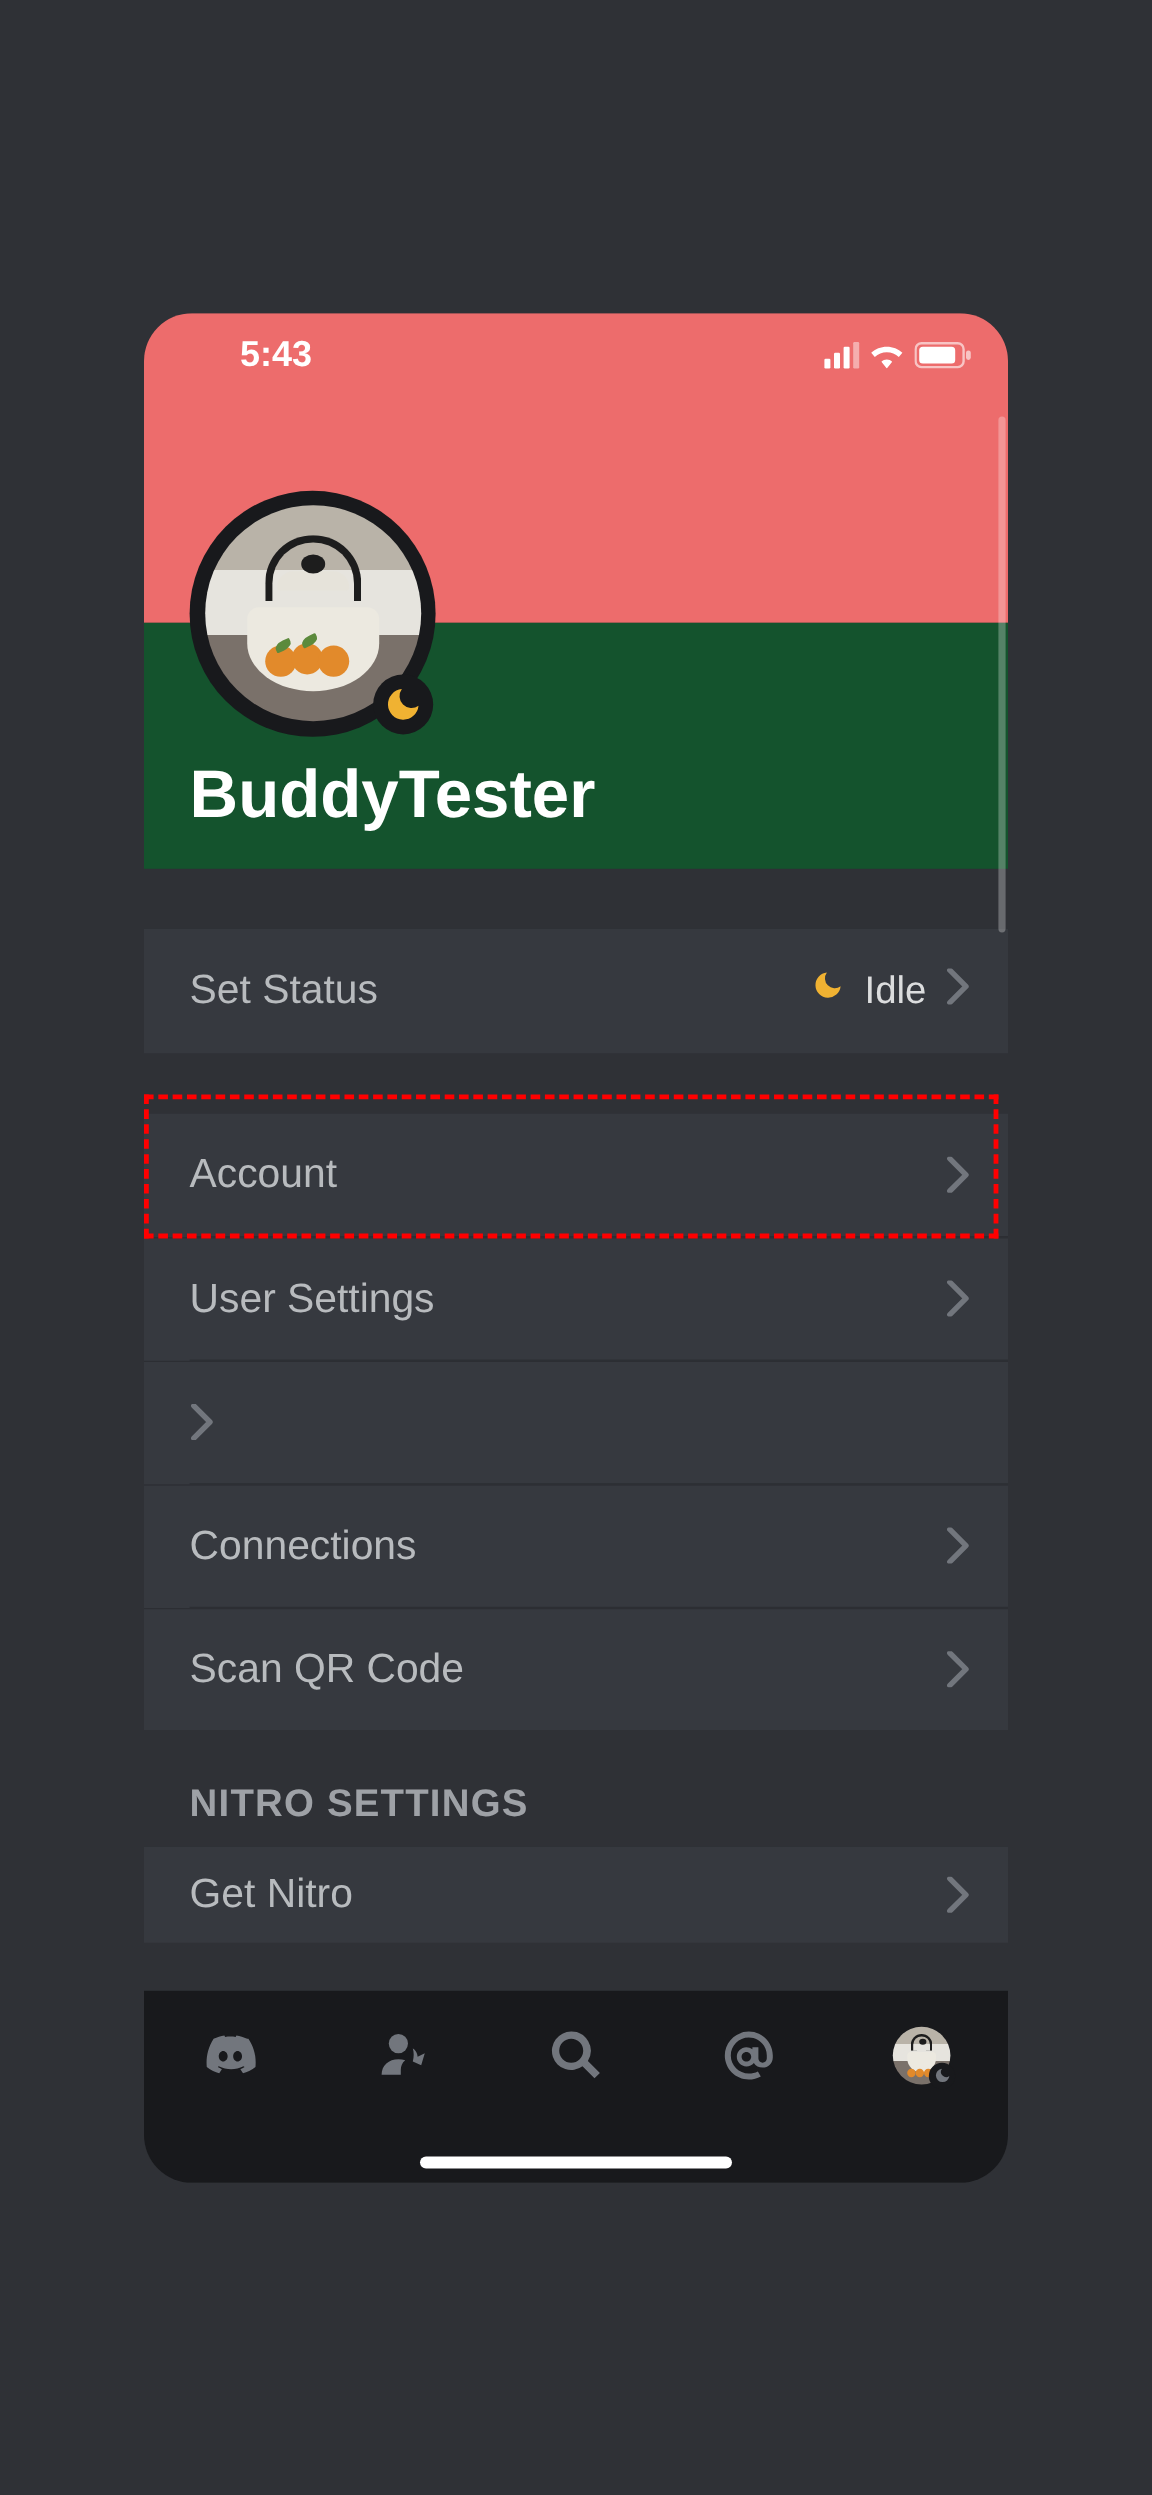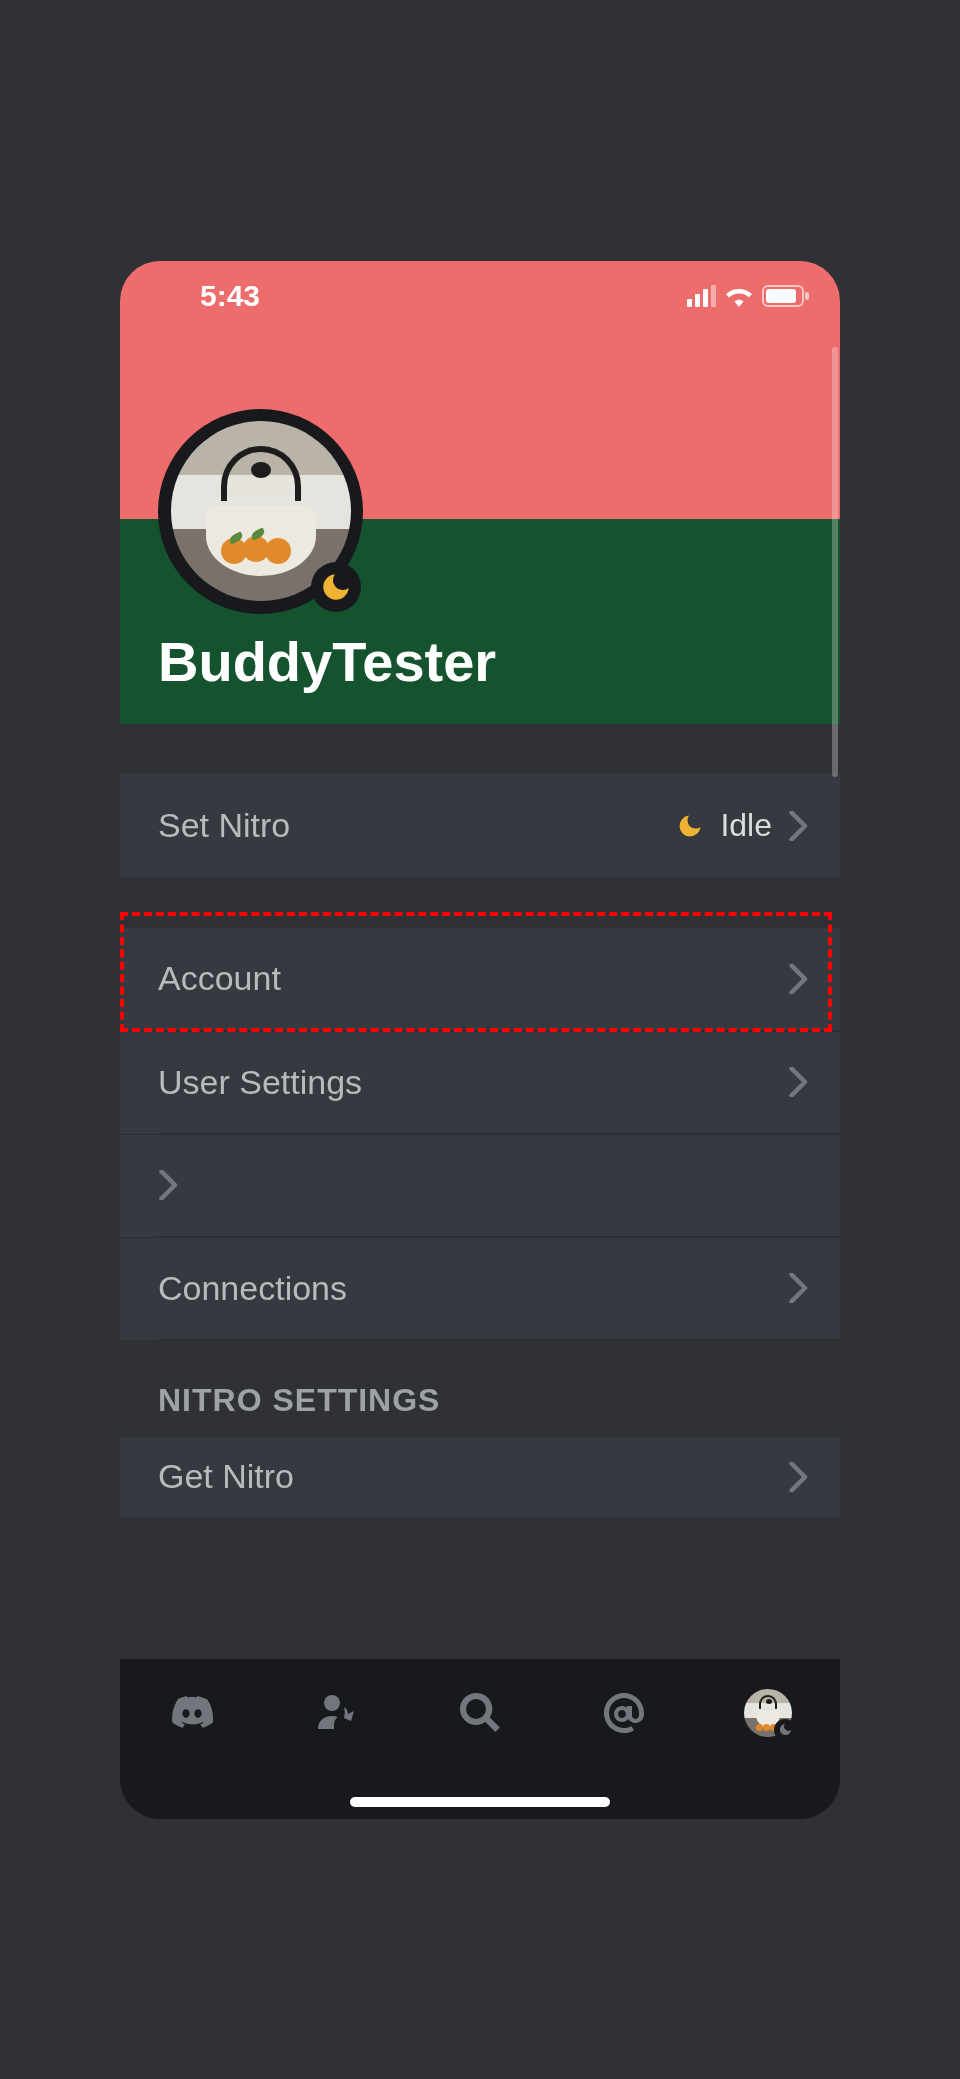--- a/index.html
+++ b/index.html
@@ -132,21 +132,21 @@
   .list { background:#36393f; }
   .row {
     display:flex; align-items:center; justify-content:space-between;
     padding: 0 30px 0 38px;
     height: 102px;
     border-top: 1px solid #2c2e33;
   }
   .row:first-child{ border-top:none; }
   .row.status-row { height: 104px; }
   .row .label { font-size:34px; color:#b8bbbe; }
-  .row .right { display:flex; align-items:center; gap:16px; }
+  .row .right { display:flex; align-items:flex-start; gap:16px; }
   .row .value { font-size:32px; color:#dcddde; font-weight:500; }
   .row .value-moon{ width:28px; height:28px; }
   .row .value-moon path{ fill:#f0b232; }
   .chevron { width:22px; height:30px; color:#72767d; }
   .section-title {
     padding: 42px 0 18px 38px;
     font-size: 32px; letter-spacing: 1px; font-weight:600; color:#9ea1a6;
     text-transform: uppercase;
     background:#2f3136;
   }
@@ -245,21 +245,21 @@
             </svg>
           </div>
         </div>
         <div class="username">BuddyTester</div>
       </div>
 
       <div class="section-gap"></div>
 
       <div class="list">
         <div class="row status-row">
-          <div class="label">Set Nitro</div>
+          <div class="label">Set Status</div>
           <div class="right">
             <svg class="value-moon" viewBox="0 0 24 24">
               <path d="M21 12.79A9 9 0 1 1 11.21 3 7 7 0 0 0 21 12.79z"></path>
             </svg>
             <div class="value">Idle</div>
             <svg class="chevron" viewBox="0 0 12 20">
                 <path d="M1 1l9 9-9 9" stroke="#72767d" stroke-width="3" fill="none" stroke-linecap="round" stroke-linejoin="round"></path>
               </svg>
           </div>
         </div>
@@ -296,20 +296,28 @@
         <div class="divider-inset"></div>
         <div class="row">
           <div class="label">Connections</div>
           <div class="right">
             <svg class="chevron" viewBox="0 0 12 20">
                 <path d="M1 1l9 9-9 9" stroke="#72767d" stroke-width="3" fill="none" stroke-linecap="round" stroke-linejoin="round"></path>
               </svg>
           </div>
         </div>
         <div class="divider-inset"></div>
+        <div class="row">
+          <div class="label">Scan QR Code</div>
+          <div class="right">
+            <svg class="chevron" viewBox="0 0 12 20">
+                <path d="M1 1l9 9-9 9" stroke="#72767d" stroke-width="3" fill="none" stroke-linecap="round" stroke-linejoin="round"></path>
+              </svg>
+          </div>
+        </div>
       </div>
 
       <div class="section-title">Nitro Settings</div>
       <div class="list">
         <div class="row" style="height:80px;">
           <div class="label nitro-label">Get Nitro</div>
           <div class="right">
             <svg class="chevron" viewBox="0 0 12 20">
                 <path d="M1 1l9 9-9 9" stroke="#72767d" stroke-width="3" fill="none" stroke-linecap="round" stroke-linejoin="round"></path>
               </svg>

